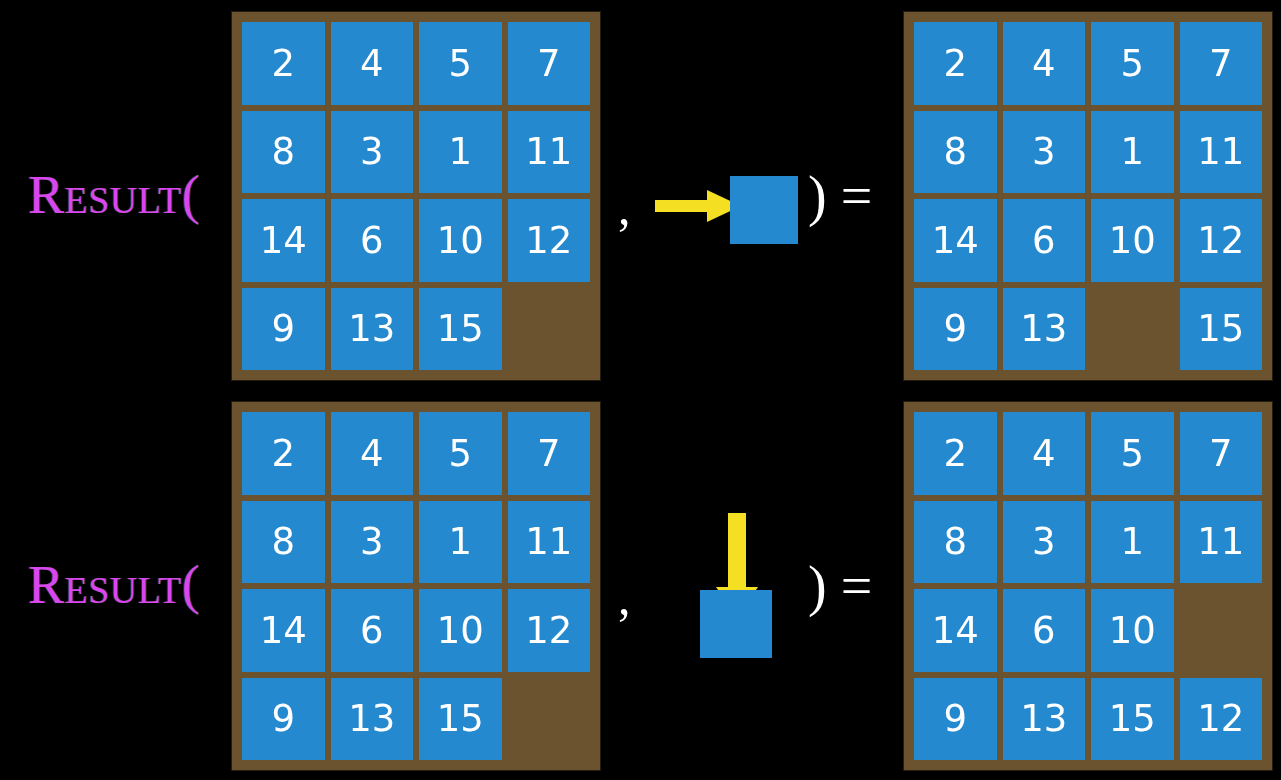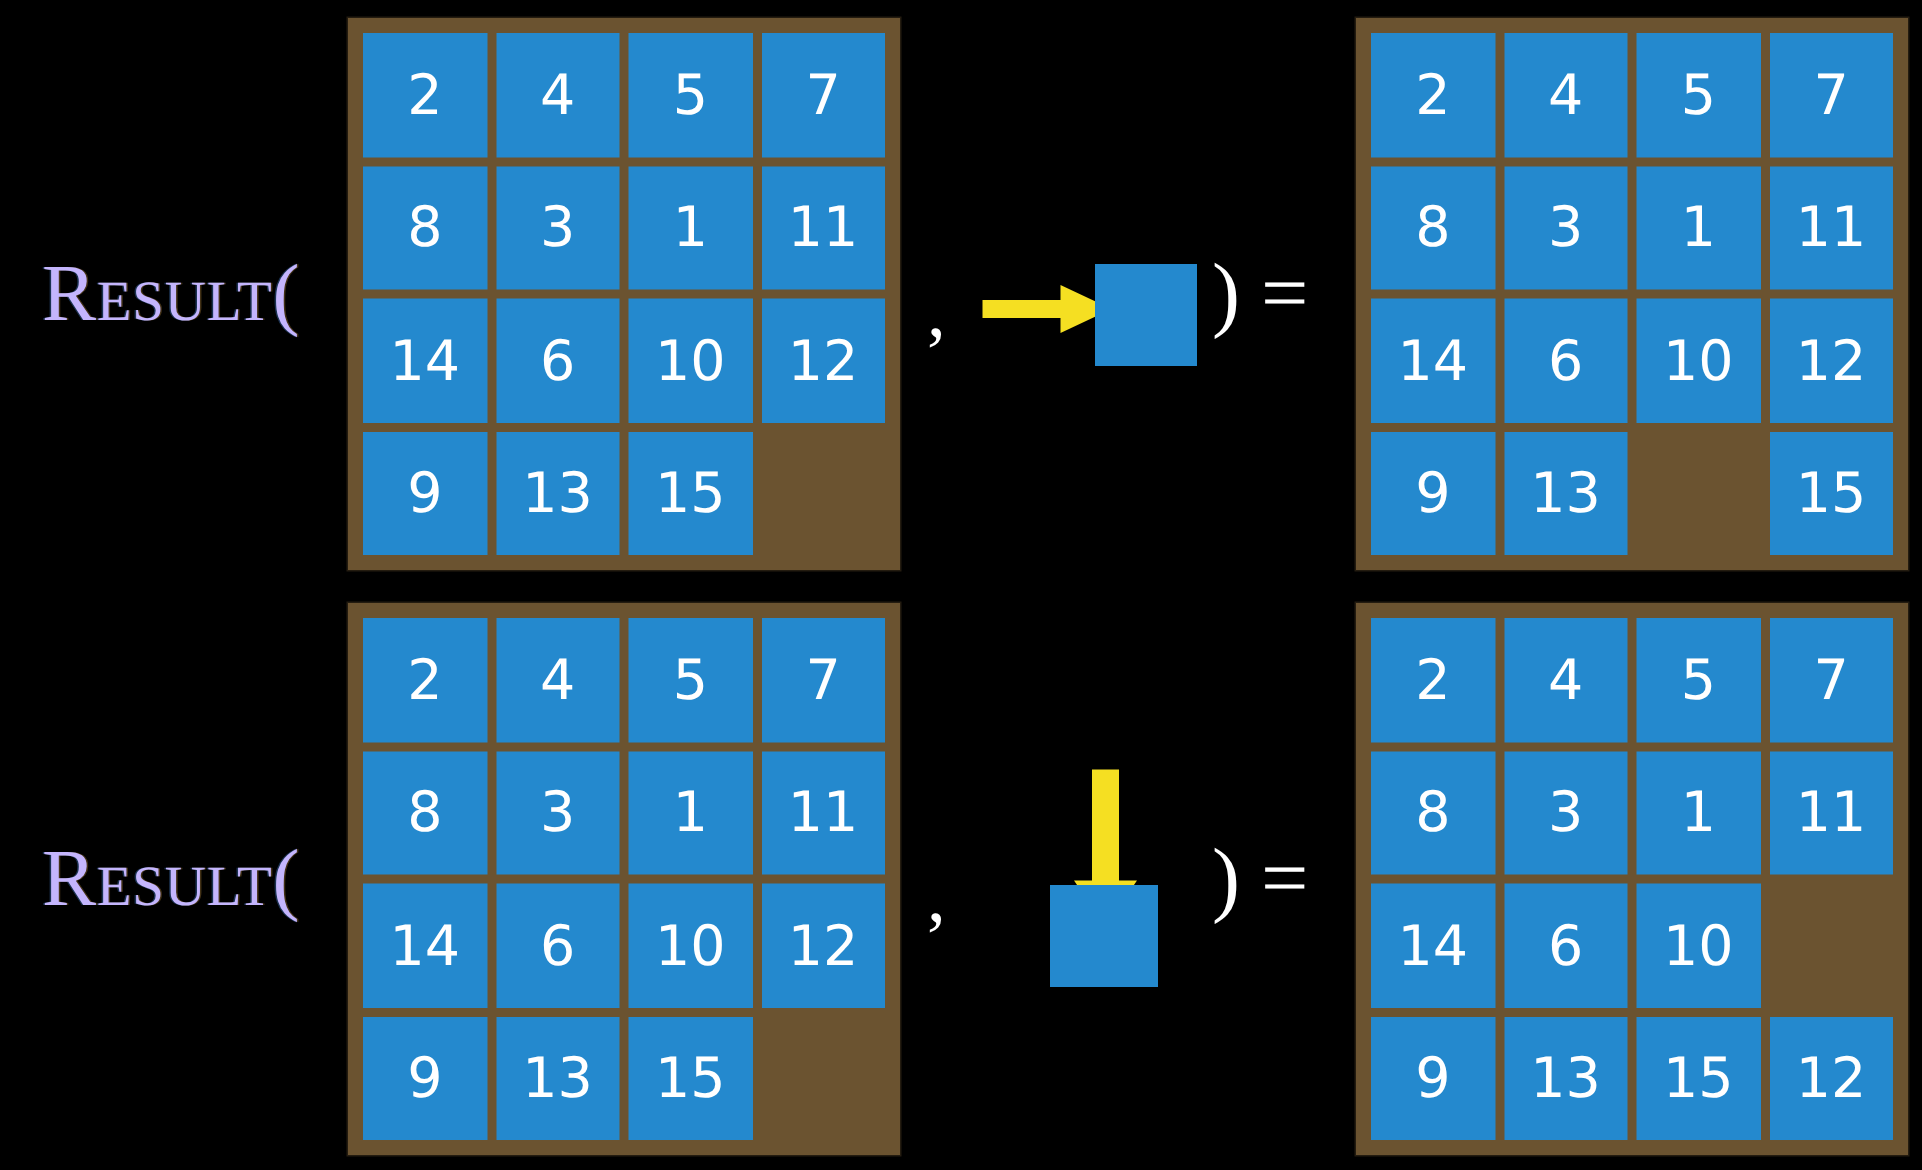--- a/index.html
+++ b/index.html
@@ -31,21 +31,21 @@
   }
   .row-top  { top: 0px; }
   .row-bottom { top: 390px; }
 
   
   .result-label {
     position: absolute;
     left: 28px;
     top: 50%;
     transform: translateY(-50%);
-    color: #c4b5fd;
+    color: #d946ef;
     font-family: "Liberation Serif", "DejaVu Serif", serif;
     font-variant: small-caps;
     font-size: 54px;
     line-height: 1;
     letter-spacing: 0.5px;
     white-space: nowrap;
     text-shadow: 1px 0px 0px rgba(120,90,40,0.55), -1px 0px 0px rgba(60,110,180,0.45);
   }
 
   

